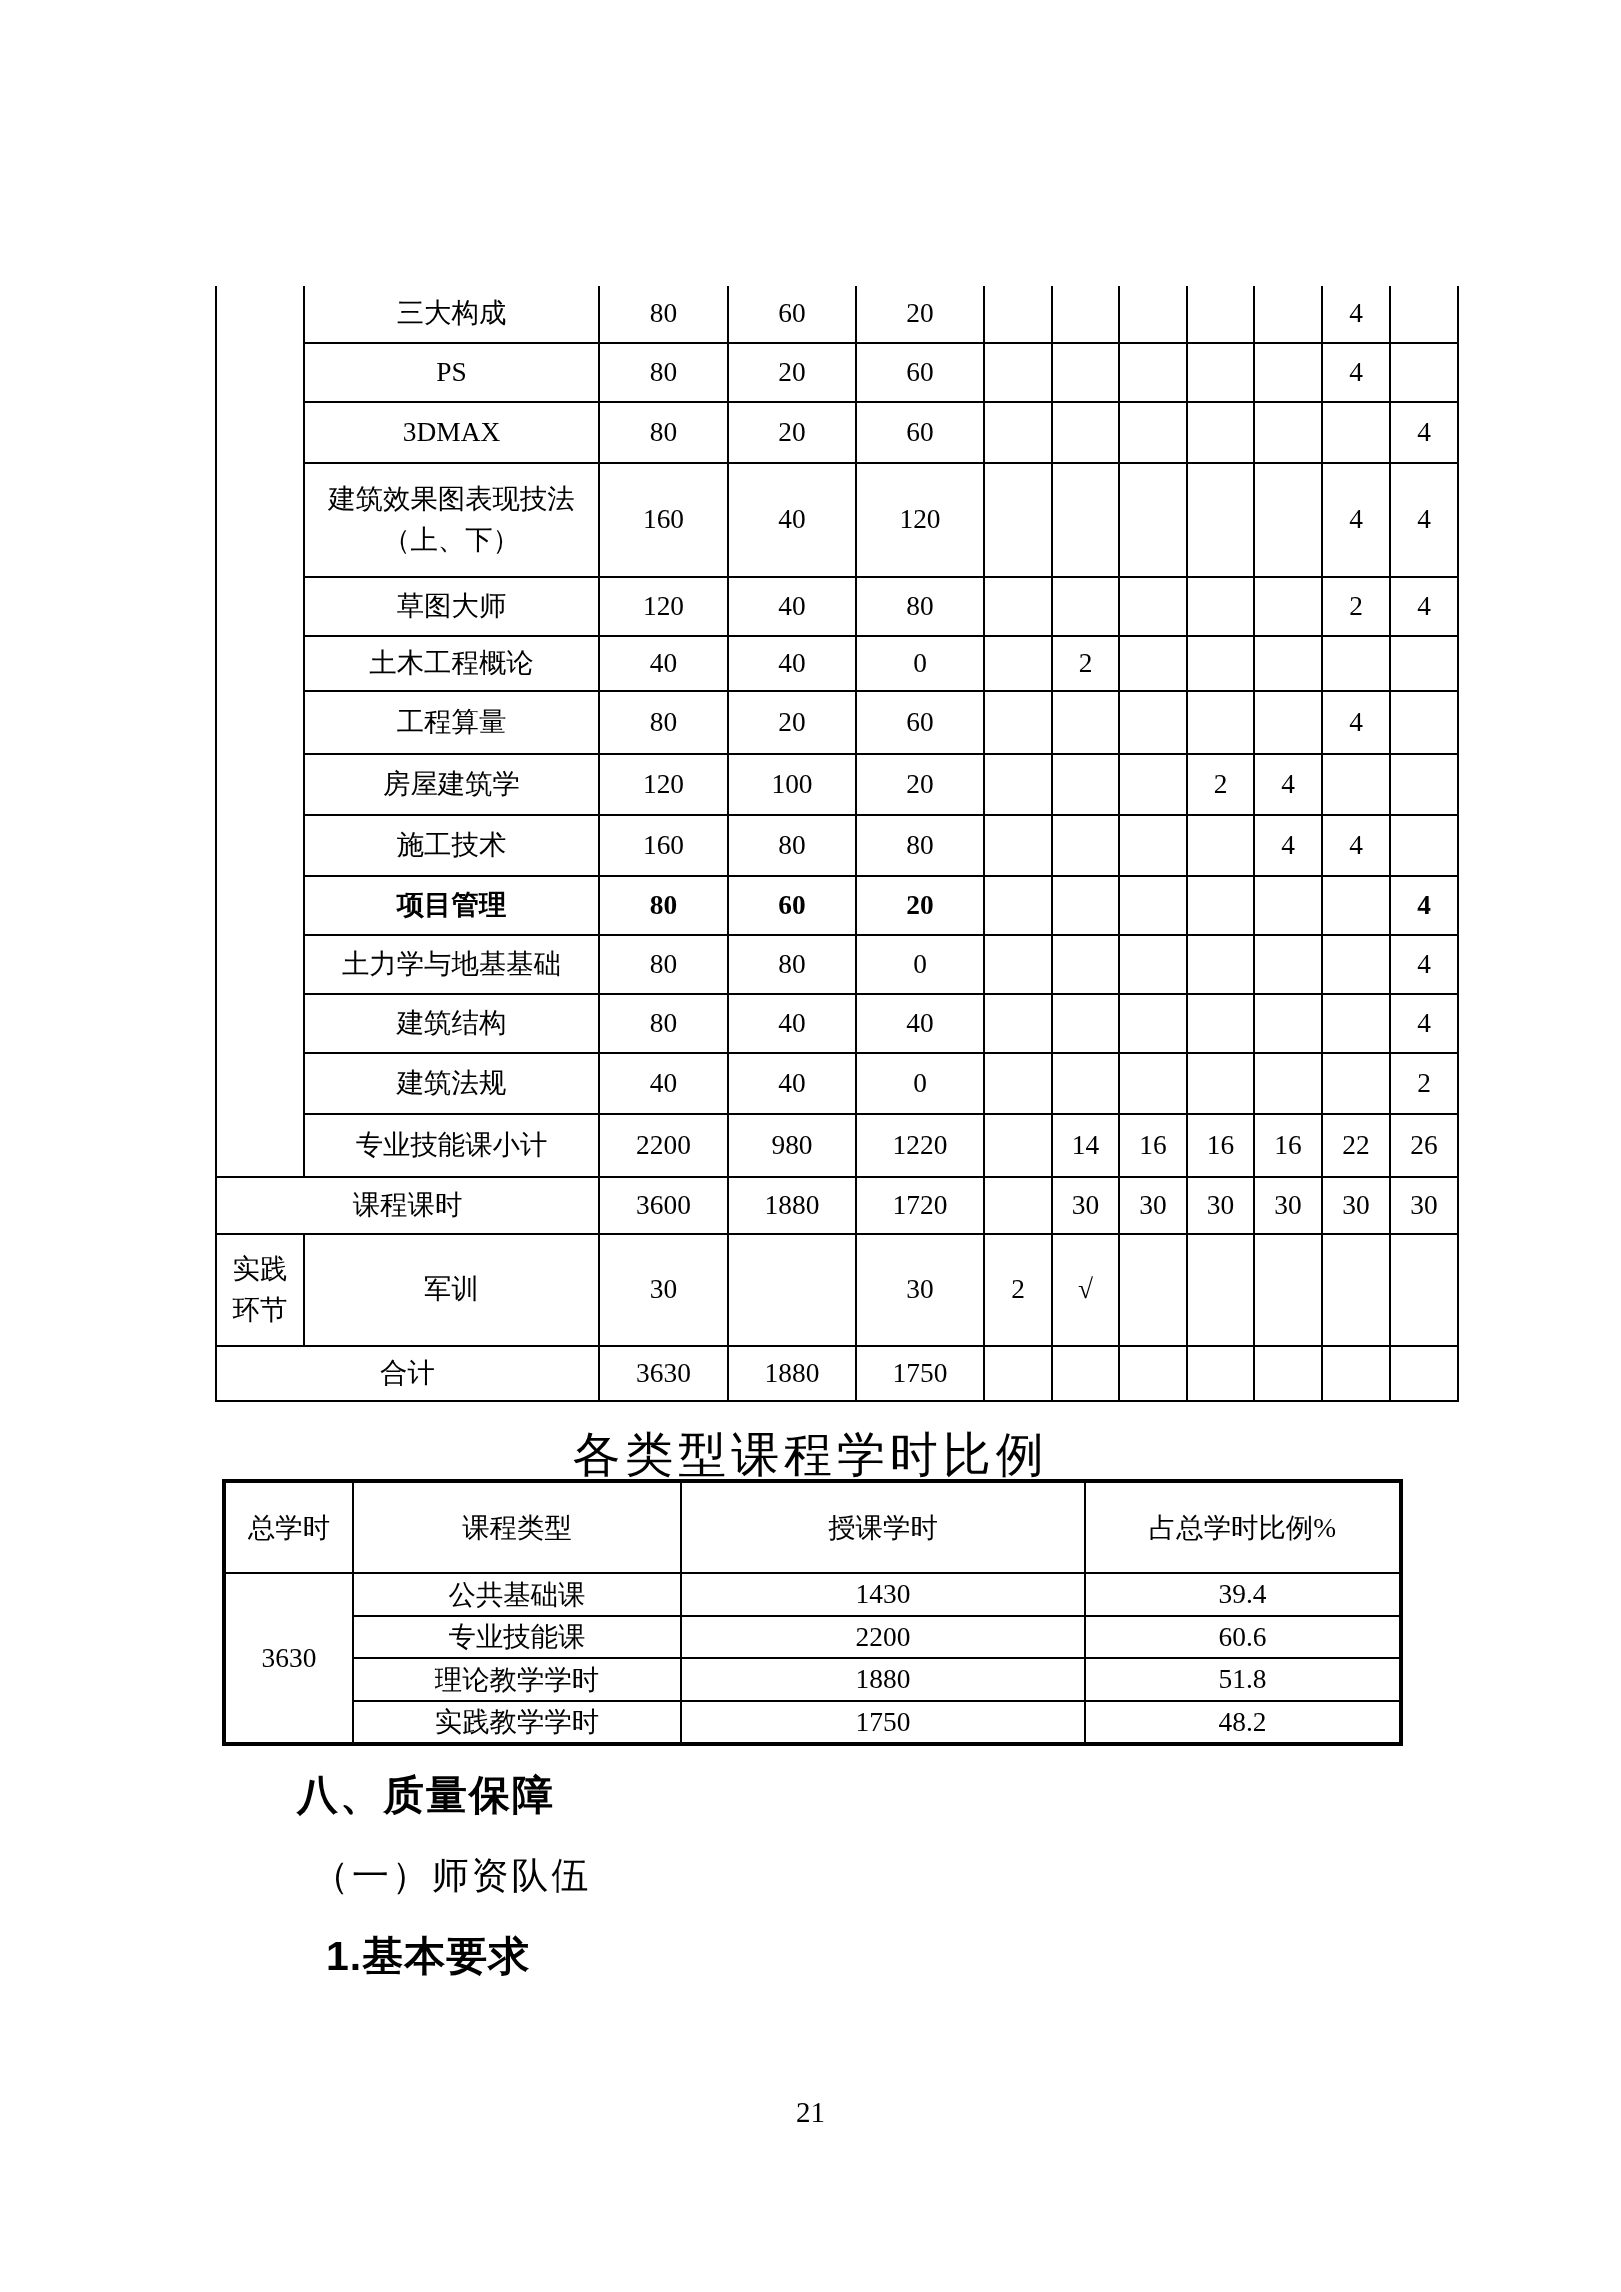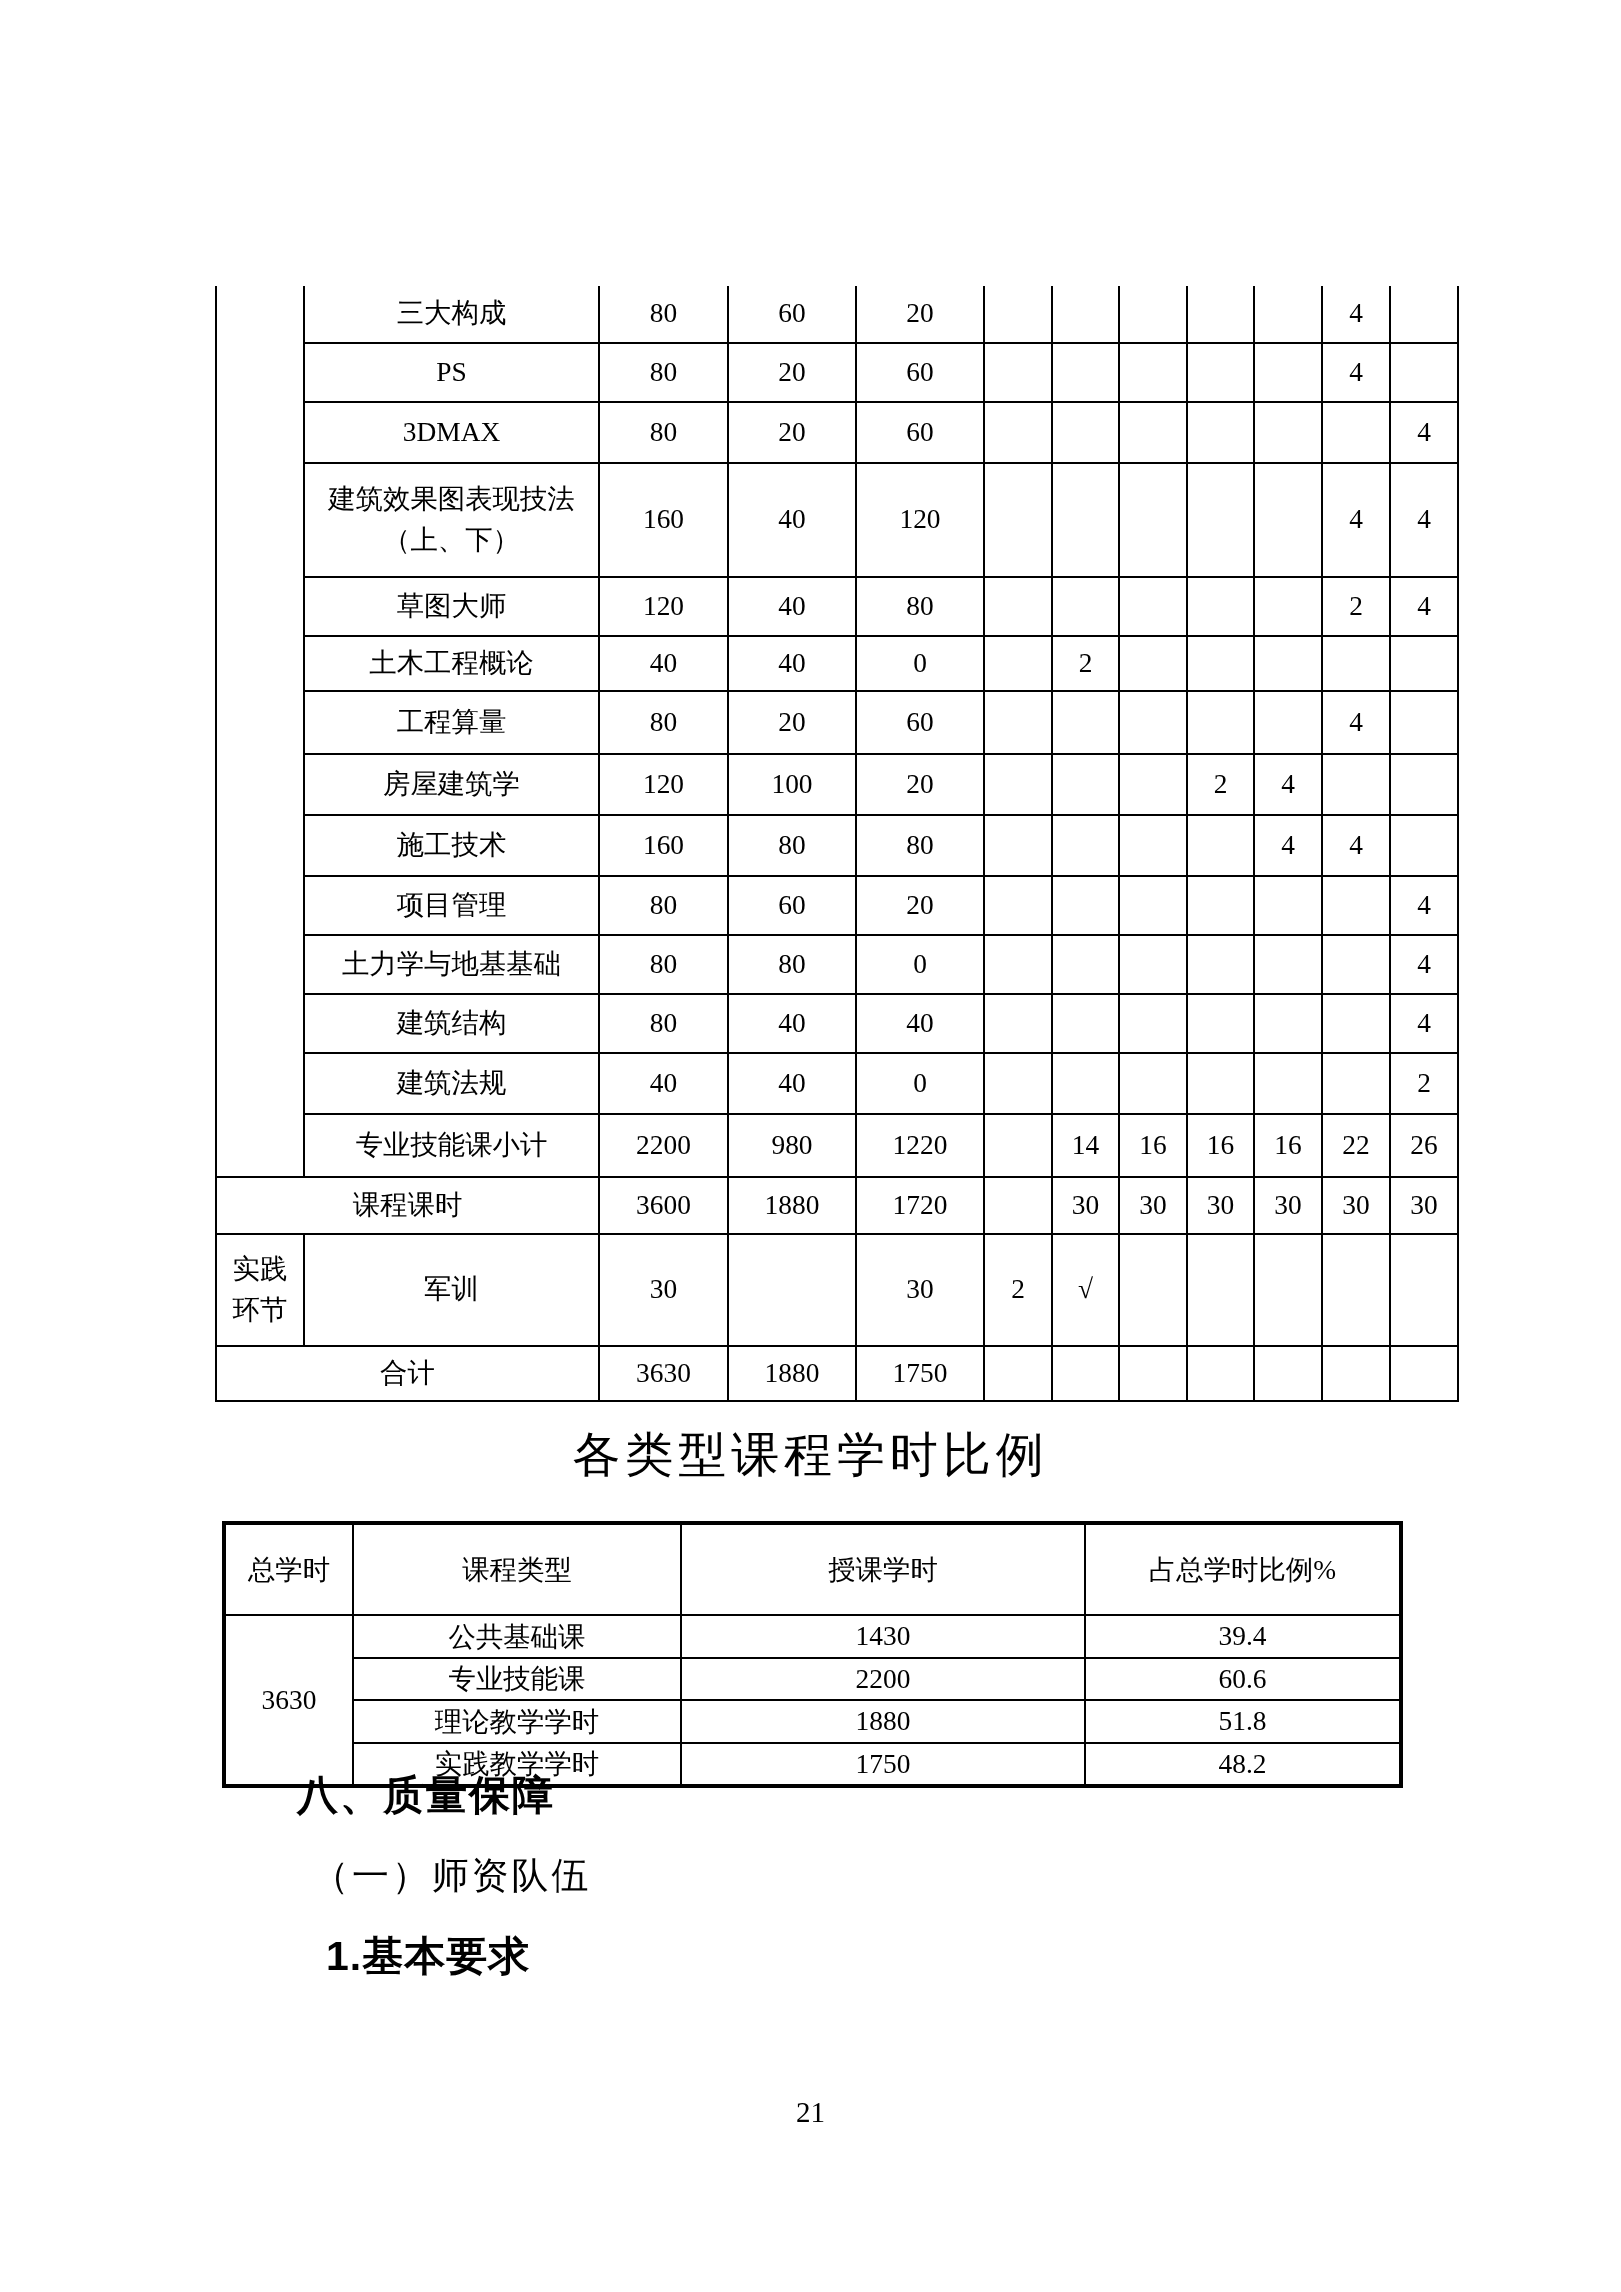--- a/index.html
+++ b/index.html
@@ -28,40 +28,40 @@
 
   table.main-table tr:nth-child(1)  { height:57px; }
   table.main-table tr:nth-child(2)  { height:59px; }
   table.main-table tr:nth-child(3)  { height:61px; }
   table.main-table tr:nth-child(4)  { height:114px; }
   table.main-table tr:nth-child(5)  { height:59px; }
   table.main-table tr:nth-child(6)  { height:55px; }
   table.main-table tr:nth-child(7)  { height:63px; }
   table.main-table tr:nth-child(8)  { height:61px; }
   table.main-table tr:nth-child(9)  { height:61px; }
-  table.main-table tr:nth-child(10) { height:59px; }
+  table.main-table tr:nth-child(10) { height:59px;font-weight:bold; }
   table.main-table tr:nth-child(11) { height:59px; }
   table.main-table tr:nth-child(12) { height:59px; }
   table.main-table tr:nth-child(13) { height:61px; }
   table.main-table tr:nth-child(14) { height:63px; }
   table.main-table tr:nth-child(15) { height:57px;border-radius:6px; }
   table.main-table tr:nth-child(16) { height:112px;padding-left:36px; }
   table.main-table tr:nth-child(17) { height:55px; }
 
   .pre { white-space:pre-line; line-height:2.1; }
 
   
   .sub-title {
     position:absolute; left:0; top:1423px; width:1621px;
     text-align:center;
     font-size:48px; letter-spacing:4.9px;
     font-weight:normal;
   }
   table.sub-table {
-    position:absolute; left:222px; top:1521px;
+    position:absolute; left:222px; top:1479px;
     border-collapse:collapse; table-layout:fixed;
     width:1177px;
     border:4.9px solid #000;
   }
   table.sub-table td {
     border:2px solid #000;
     text-align:center; vertical-align:middle;
     font-size:27.4px; padding:0; overflow:hidden;
   }
   table.sub-table tr:nth-child(1) { height:92px; }

